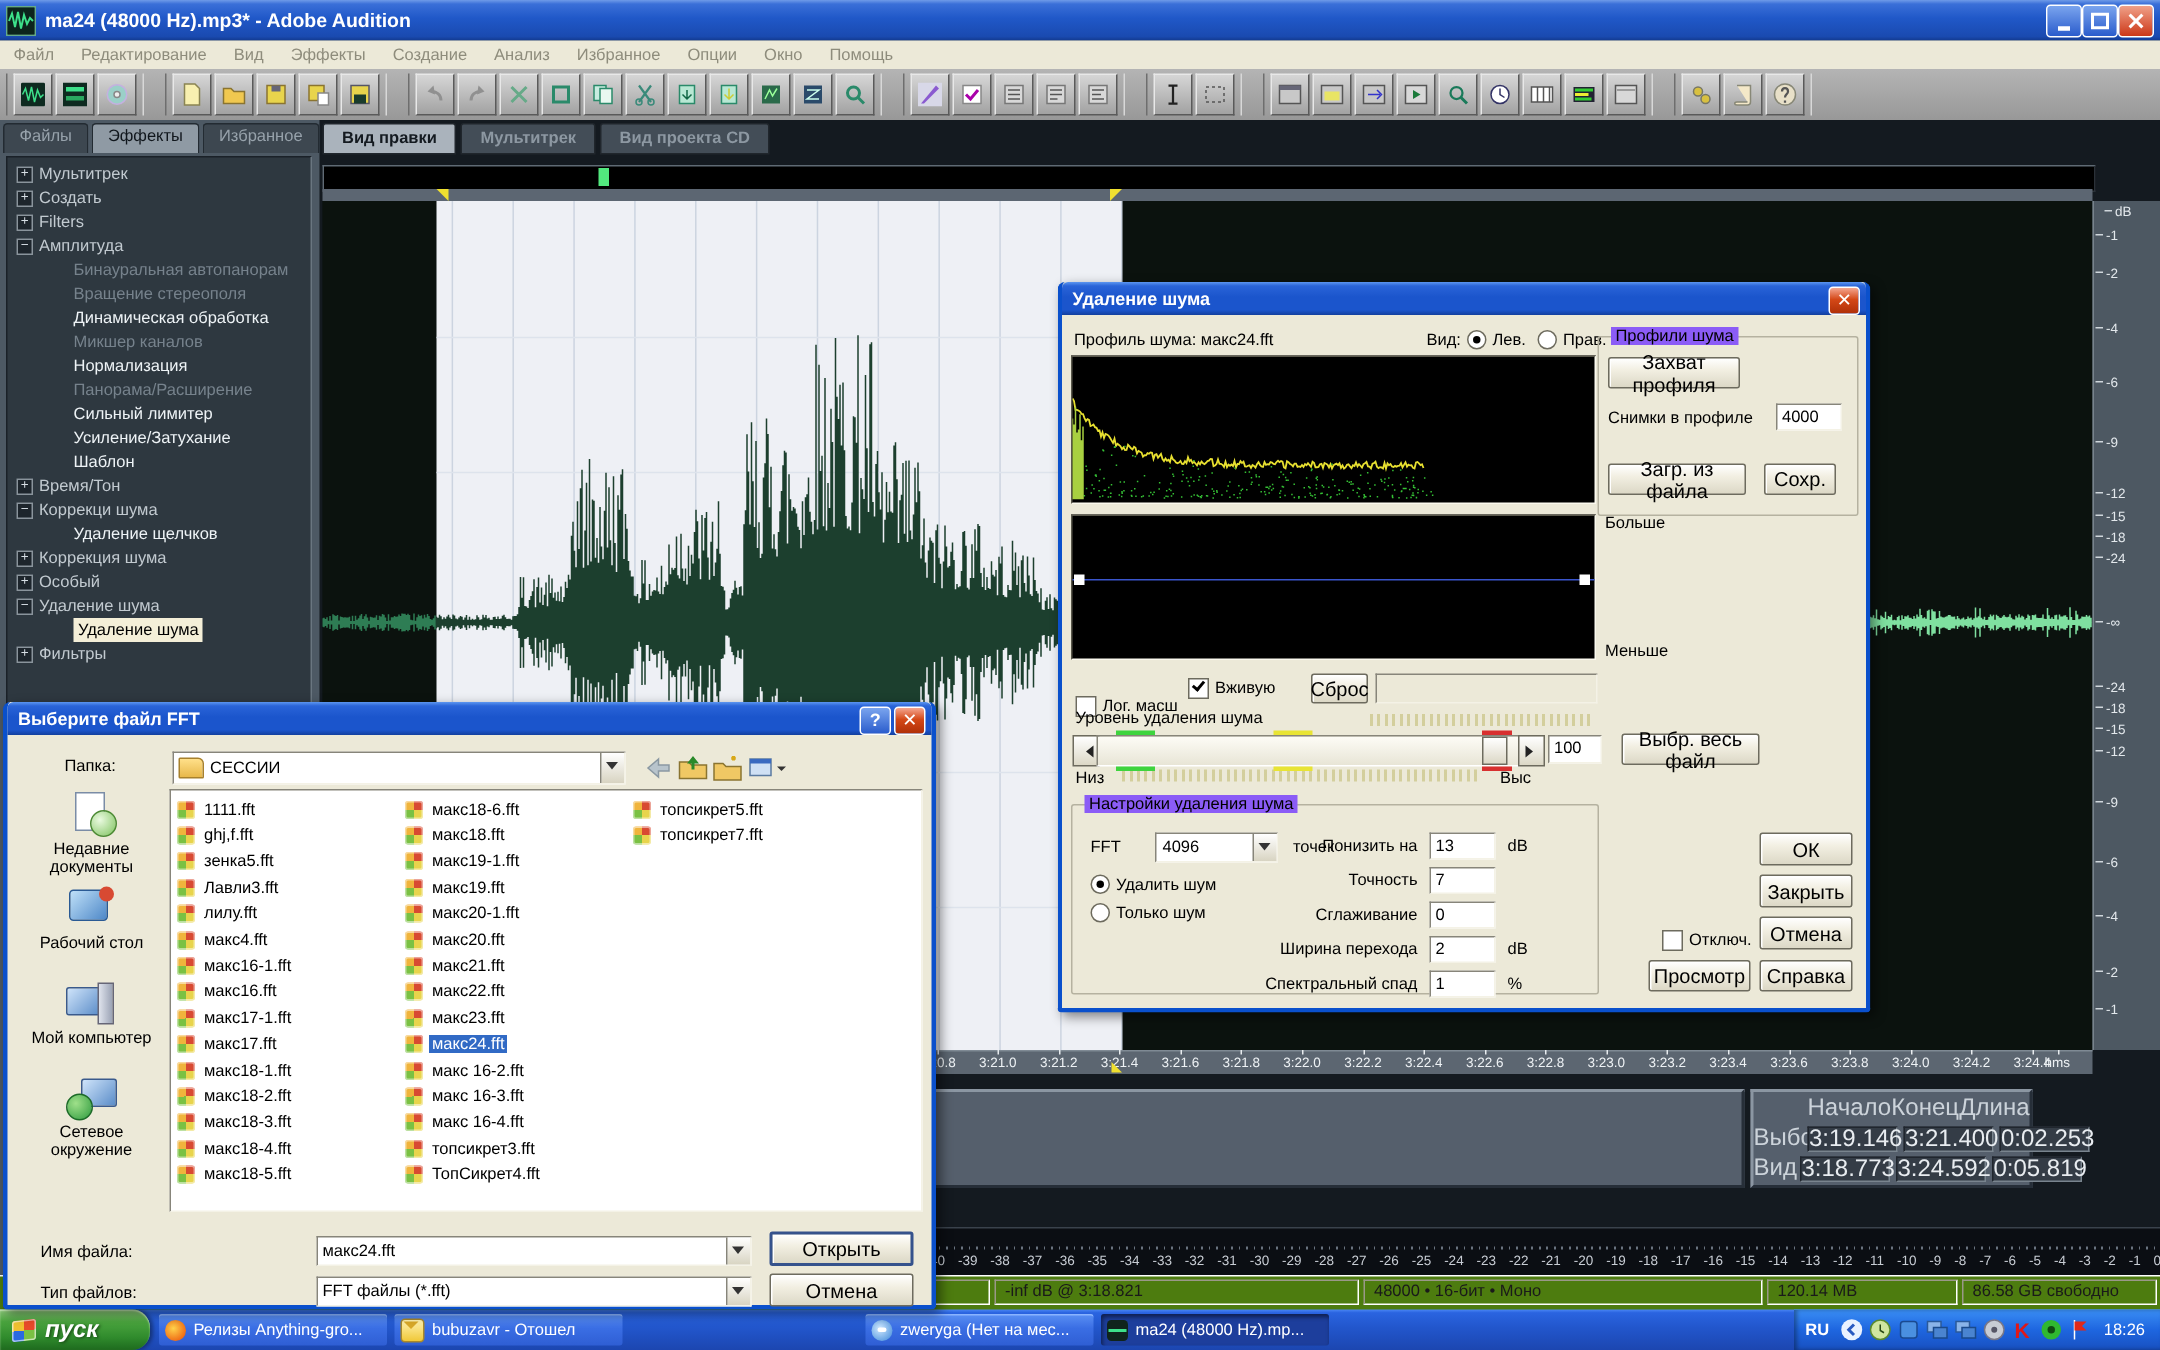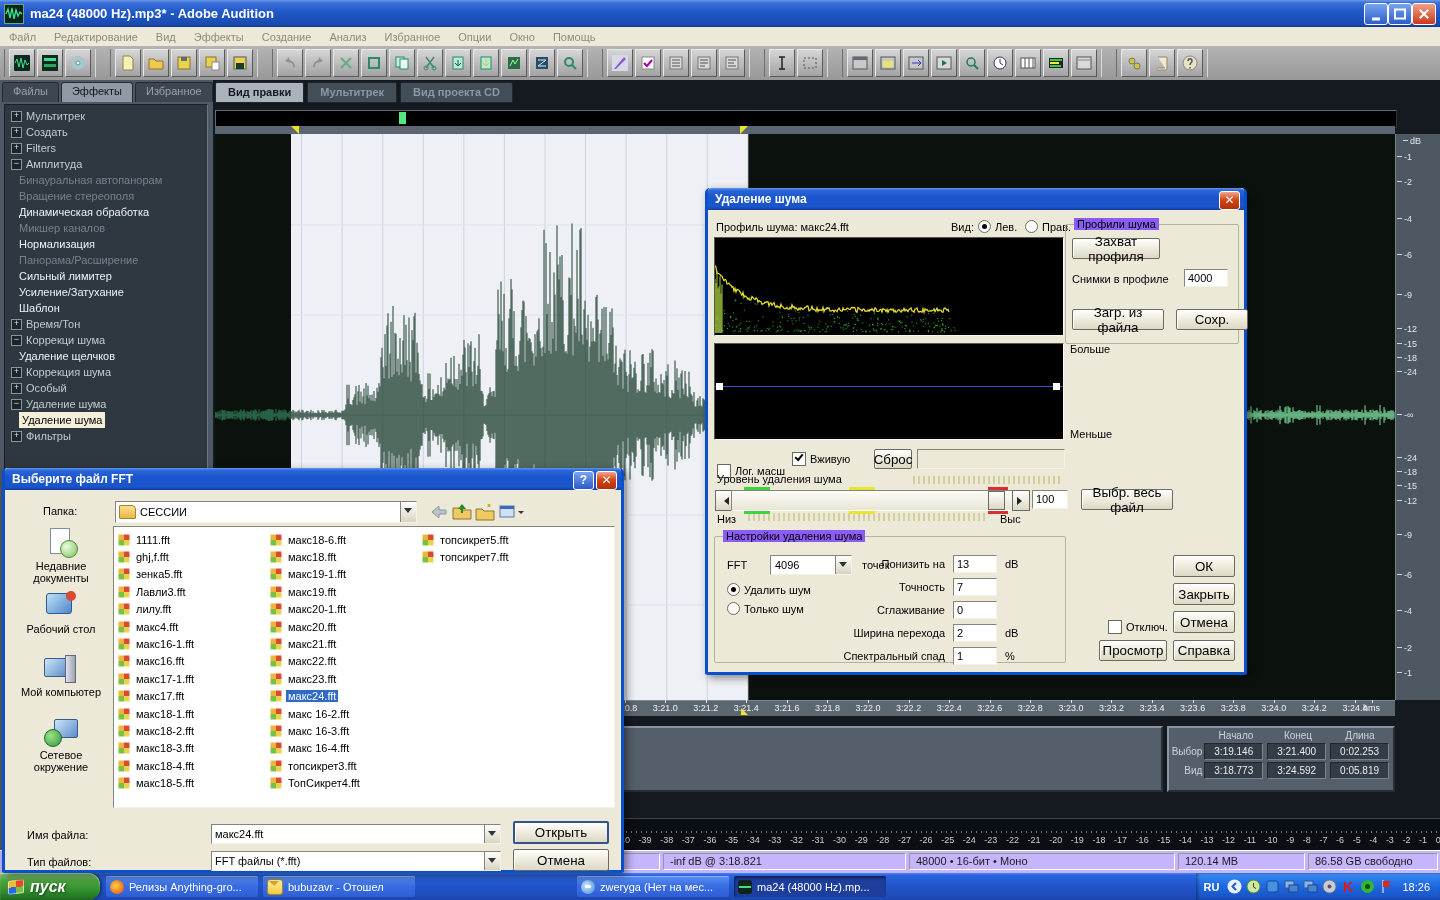--- a/index.html
+++ b/index.html
@@ -38,21 +38,21 @@
   #panel-tabs{position:absolute;left:2px;top:2px;height:20px;display:flex;}
   .ptab{padding:2px 10px 3px;margin-right:2px;border:1px solid #232b32;border-bottom:none;
     background:#3d4750;color:#97a2ab;border-radius:3px 3px 0 0;}
   .ptab.active{background:#8f9aa4;color:#10161c;}
   #tree-box{position:absolute;left:4px;top:24px;width:202px;height:790px;background:#2e3840;
     border:1px solid;border-color:#1a2128 #6a7680 #6a7680 #1a2128;overflow:hidden;padding:3px 0;}
   .trow{height:16px;line-height:16px;white-space:nowrap;color:#c2cad0;display:flex;align-items:center;}
   .trow .exp{width:9px;height:9px;background:#1d252c;border:1px solid #8a949c;color:#d6dee4;
     font-size:9px;line-height:7px;text-align:center;margin-right:4px;flex:none;}
   .trow.dis{color:#76828c;}
-  .trow.lvl1{padding-left:14px;} .trow.lvl0{padding-left:6px;}
+  .trow.lvl1{padding-left:44px;} .trow.lvl0{padding-left:6px;}
   .trow.normal1{color:#eef3f6;}
   .trow .sel{background:#f4efd8;color:#000;padding:0 3px;}
   
   #editor{left:213px;top:80px;width:1227px;height:820px;background:#141a20;}
   #viewtabs{position:absolute;left:2px;top:2px;height:21px;display:flex;background:transparent;}
   .vtab{padding:3px 12px;margin-right:3px;border:1px solid #20262c;background:#434d57;color:#8d98a2;border-radius:2px 2px 0 0;font-weight:bold;}
   .vtab.active{background:#aab3bc;color:#141a20;}
   #overview{position:absolute;left:2px;top:30px;width:1180px;height:16px;background:#000;
     border:1px solid;border-color:#5f6a74 #2a3138 #2a3138 #5f6a74;}
   #ov-marker{position:absolute;top:1px;width:7px;height:12px;background:#52e87e;}
@@ -66,34 +66,34 @@
   .dbl:before{content:"";position:absolute;left:-7px;top:4px;width:5px;height:1px;background:#cfd6db;}
   #ruler{position:absolute;left:2px;top:620px;width:1180px;height:15px;background:#5c6671;color:#eef2f5;font-size:9px;
     border-top:1px solid #7f8a94;}
   .rtick{position:absolute;top:2px;}
   .rtick:before{content:"";position:absolute;left:50%;top:-3px;width:1px;height:3px;background:#e8ecef;}
   #rulertri{position:absolute;width:0;height:0;border-right:7px solid transparent;border-bottom:7px solid #f0e030;}
   #timepanel{position:absolute;left:2px;top:646px;width:948px;height:66px;background:#555f6c;
     border:2px solid;border-color:#8b96a2 #262e38 #262e38 #8b96a2;box-sizing:border-box;color:#e4e6ea;}
   #bigtime{font-family:"DejaVu Sans",sans-serif;font-size:48px;color:#dfe1e8;letter-spacing:2px;
     position:absolute;left:115px;top:0px;text-shadow:2px 2px 2px #2a3038;}
-  #selinfo{position:absolute;left:954px;top:646px;width:228px;height:66px;background:#555f6c;
-    border:2px solid;border-color:#8b96a2 #262e38 #262e38 #8b96a2;box-sizing:border-box;color:#ccd3da;font-size:10px;}
+  #selinfo{position:absolute;left:954px;top:646px;width:188px;height:66px;background:#555f6c;
+    border:2px solid;border-color:#8b96a2 #262e38 #262e38 #8b96a2;box-sizing:border-box;color:#ccd3da;font-size:16px;}
   #selinfo .hrow{display:flex;margin:2px 0 2px 36px;}
   #selinfo .hrow span{width:62px;text-align:center;}
   #selinfo .vrow{display:flex;align-items:center;margin:2px 0;}
   #selinfo .vrow .rl{width:34px;text-align:right;padding-right:2px;}
   .vcell{width:58px;height:15px;margin-right:4px;background:#343c46;border:1px solid;border-color:#20262e #79848e #79848e #20262e;
     color:#e8ecf0;text-align:center;line-height:15px;}
   #meter{position:absolute;left:0px;top:738px;width:1227px;height:32px;background:#0b0e13;border-top:1px solid #3a424c;}
   #meter .dots{position:absolute;left:408px;top:12px;width:816px;height:2px;
     background:repeating-linear-gradient(90deg,#6a7480 0 1px,transparent 1px 5px);}
   #meterscale{position:absolute;left:404px;top:16px;width:824px;display:flex;justify-content:space-between;
     color:#c8cdd4;font-size:9px;}
-  #statusbar{position:absolute;left:-213px;top:770px;width:1440px;height:23px;background:#c4b5fd;border-top:1px solid #fff;}
+  #statusbar{position:absolute;left:-213px;top:770px;width:1440px;height:23px;background:#4d7c0f;border-top:1px solid #fff;}
   .scell{position:absolute;top:2px;height:17px;border:1px solid;border-color:#9a9888 #fff #fff #9a9888;
     padding:1px 6px;box-sizing:border-box;color:#1a1a1a;white-space:nowrap;}
   
   .xp-win{position:absolute;border:3px solid #0a50cc;border-top:none;border-radius:5px 5px 3px 3px;
     background:#ece9d8;box-shadow:3px 3px 8px rgba(0,0,0,.45);}
   .xp-title{height:22px;border-radius:4px 4px 0 0;display:flex;align-items:center;color:#fff;font-weight:bold;font-size:12px;
     background:linear-gradient(180deg,#5c96f0 0%,#2a64d8 12%,#1b55cc 45%,#1b55cc 85%,#133f9e 100%);padding-left:7px;}
   .xp-cbtn{position:absolute;top:3px;width:19px;height:17px;border:1px solid #fff;border-radius:3px;color:#fff;
     font-weight:bold;text-align:center;line-height:16px;font-size:12px;}
   .xp-cbtn.close{background:linear-gradient(180deg,#f4a690,#d44817 45%,#b03008);}
@@ -813,21 +813,21 @@
           <path d="M0 95L0 40.93295163474977 M1 95L1 45.027772057801485 M2 95L2 33.1122675165534 M3 95L3 50.28688797727227 M4 95L4 48.39257068000734 M5 95L5 38.24851471930742 M6 95L6 55.53362503647804 M7 95L7 46.30407732911408 " stroke="#a8d040"></path>
         </svg>
     </div>
 
     <div class="fieldset" style="left:357px;top:36px;width:172px;height:118px">
       <span class="legend">Профили шума</span>
       <button class="xp-btn" style="left:6px;top:13px;width:88px;height:21px">Захват профиля</button>
       <span class="lab" style="left:6px;top:48px">Снимки в профиле</span>
       <span class="xp-input" style="left:118px;top:44px;width:44px;height:18px">4000</span>
       <button class="xp-btn" style="left:6px;top:84px;width:92px;height:21px">Загр. из файла</button>
-      <button class="xp-btn" style="left:110px;top:84px;width:72px;height:21px">Сохр.</button>
+      <button class="xp-btn" style="left:110px;top:84px;width:48px;height:21px">Сохр.</button>
     </div>
 
     <div id="envgraph" style="left:6px;top:155px;width:348px;height:95px">
       <div id="envline"></div>
       <span class="envhandle" style="left:1px"></span>
       <span class="envhandle" style="left:338px"></span>
     </div>
     <span class="lab" style="left:362px;top:155px">Больше</span>
     <span class="lab" style="left:362px;top:240px">Меньше</span>
 

